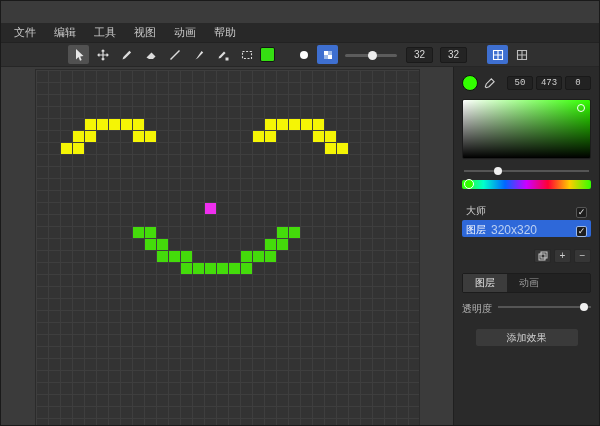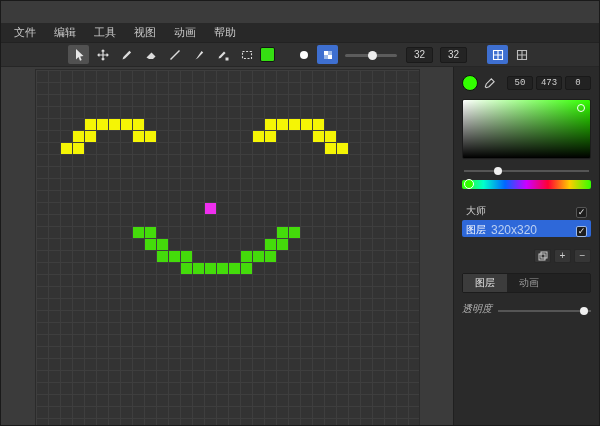--- a/index.html
+++ b/index.html
@@ -64,21 +64,21 @@
   .small-btn { width:17px; height:14px; background:#363636; border:1px solid #272727; border-radius:2px; color:#cfcfcf; font-size:10px; line-height:12px; text-align:center; display:flex; align-items:center; justify-content:center; }
 
   .tabs { display:flex; background:#222222; border:1px solid #1c1c1c; border-radius:2px; height:20px; margin-bottom:9px; }
   .tab { padding:0 12px; font-size:10px; color:#9a9a9a; display:flex; align-items:center; }
   .tab.active { background:#3c3c3c; color:#e8e8e8; }
 
   .clip-row { display:flex; align-items:center; justify-content:center; gap:5px; margin-bottom:10px; }
   .clip-row .checkbox { margin-left:0; }
   .clip-label { font-size:10px; color:#b5b5b5; }
 
-  .opacity-row { display:flex; align-items:flex-end; gap:6px; margin-bottom:12px;font-style:italic; }
+  .opacity-row { display:flex; align-items:flex-start; gap:6px; margin-bottom:12px; }
   .opacity-label { font-size:10px; color:#b5b5b5; white-space:nowrap; }
   .op-slider { position:relative; flex:1; height:10px; }
   .op-slider .track { position:absolute; top:4px; left:0; right:0; height:2px; background:#555; }
   .op-slider .knob { position:absolute; top:1px; left:88%; width:8px; height:8px; border-radius:50%; background:#f0f0f0; }
 
   .add-effect { width:104px; height:19px; margin:0 auto; background:#3a3a3a; border:1px solid #2a2a2a; border-radius:3px; color:#d0d0d0; font-size:10px; display:flex; align-items:center; justify-content:center; }
 </style>
 </head>
 <body>
 
@@ -279,15 +279,16 @@
 
 
     <div class="opacity-row">
       <span class="opacity-label">透明度</span>
       <div class="op-slider">
         <div class="track"></div>
         <div class="knob"></div>
       </div>
     </div>
 
+    <div class="add-effect">添加效果</div>
 
   </div>
 </div>
 
 </body></html>

